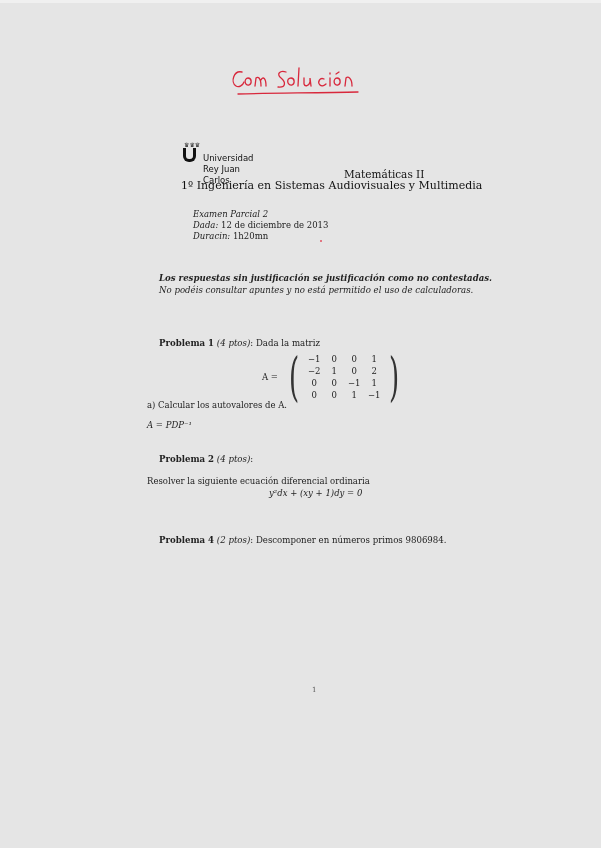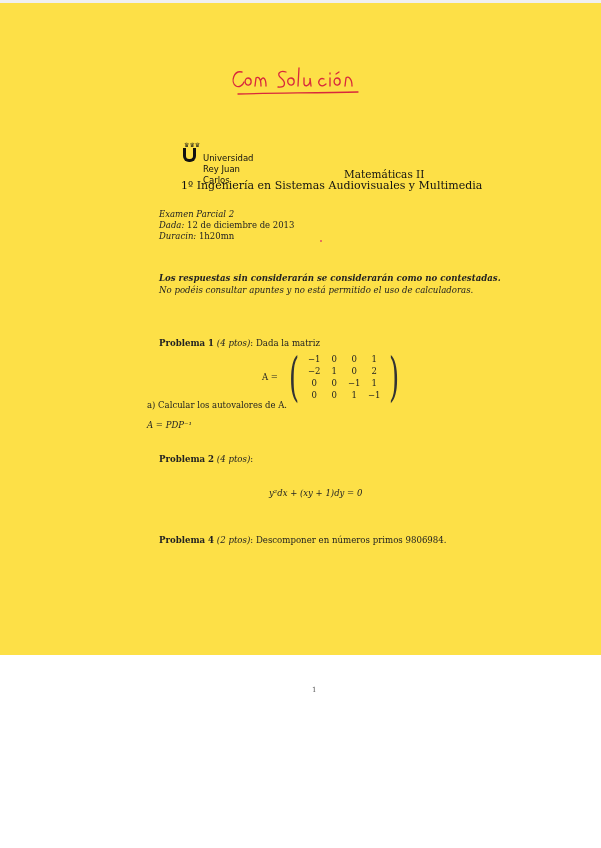--- a/index.html
+++ b/index.html
@@ -1,20 +1,20 @@
 <!DOCTYPE html>
 <html><head>
 <meta charset="utf-8">
 <style>
   html, body { margin: 0; padding: 0; }
   body {
     width: 601px; height: 848px; background: #ffffff; position: relative; overflow: hidden;
     font-family: "DejaVu Serif", serif; color: #222;
   }
-  .page { position: absolute; left: 0; top: 0; width: 601px; height: 655px; background: #fde047; }
+  .page { position: absolute; left: 0; top: 0; width: 601px; height: 848px; background: #e5e5e5; }
   .annotation {
     position: absolute; left: 228px; top: 60px; width: 150px; height: 40px;
   }
   .annotation svg { width: 150px; height: 40px; }
   .annotation-text {
     position: absolute; left: 0; top: 0; width: 1px; height: 1px; overflow: hidden; opacity: 0;
   }
   .logo { position: absolute; left: 183px; top: 141px; width: 80px; height: 40px; }
   .logo .crown { position: absolute; left: 1px; top: 0px; font-size: 6px; color: #111; letter-spacing: 0px; }
   .logo .u-mark {
@@ -22,21 +22,21 @@
     border: 3px solid #111; border-top: none; border-radius: 0 0 6px 6px; box-sizing: border-box;
   }
   .logo .uname { position: absolute; left: 20px; top: 12px; font-family: "DejaVu Sans", sans-serif; font-size: 8.5px; line-height: 11px; color: #111; }
   .course {
     position: absolute; left: 344px; top: 168px; font-size: 10.5px; color: #111;
   }
   .degree {
     position: absolute; left: 181px; top: 179px; font-size: 11px; color: #111; white-space: nowrap;
   }
   .meta { position: absolute; left: 159px; top: 209px; font-size: 8.5px; line-height: 11px; color: #222; }
-  .meta i { font-style: italic; }
+  .meta i { font-style: italic; margin-left: 34px; }
   .warn { position: absolute; left: 159px; top: 272px; font-size: 8.6px; line-height: 12px; color: #222; white-space: nowrap; }
   .warn .b { font-style: italic; font-weight: bold; }
   .warn .n { font-style: italic; }
   .prob-title { position: absolute; font-size: 8.6px; color: #222; white-space: nowrap; }
   .prob-title b { font-weight: bold; }
   .prob-title i { font-style: italic; }
   .p1 { left: 159px; top: 338px; }
   .matrix { position: absolute; left: 262px; top: 351px; display: flex; align-items: center; font-size: 8.5px; color: #222; }
   .matrix .lhs { margin-right: 6px; }
   .matrix .bracket { font-size: 52px; line-height: 52px; transform: scaleX(0.5); color: #333; font-family: "DejaVu Serif", serif; }
@@ -94,21 +94,21 @@
   <div class="course">Matemáticas II</div>
   <div class="degree">1º Ingeniería en Sistemas Audiovisuales y Multimedia</div>
 
   <div class="meta">
     <div><i>Examen Parcial 2</i></div>
     <div><i>Dada:</i> <span>12 de diciembre de 2013</span></div>
     <div><i>Duracin:</i> <span>1h20mn</span></div>
   </div>
 
   <div class="warn">
-    <div class="b">Los respuestas sin considerarán se considerarán como no contestadas.</div>
+    <div class="b">Los respuestas sin justificación se justificación como no contestadas.</div>
     <div class="n">No podéis consultar apuntes y no está permitido el uso de calculadoras.</div>
   </div>
 
   <div class="prob-title p1">
     <b>Problema 1</b>
     <i>(4 ptos)</i><span>: Dada la matriz</span>
   </div>
   <div class="matrix">
     <span class="lhs">A =</span>
     <span class="bracket">(</span>
@@ -142,20 +142,21 @@
       </table>
     <span class="bracket">)</span>
   </div>
   <div class="body-text qa">a) Calcular los autovalores de A.</div>
   <div class="body-text qb2">A = PDP⁻¹</div>
 
   <div class="prob-title p2">
     <b>Problema 2</b>
     <i>(4 ptos)</i><span>:</span>
   </div>
+  <div class="body-text p2-intro">Resolver la siguiente ecuación diferencial ordinaria</div>
   <div class="body-text p2-eq">y²dx + (xy + 1)dy = 0</div>
 
   <div class="prob-title p3">
     <b>Problema 4</b>
     <i>(2 ptos)</i><span>: Descomponer en números primos 9806984.</span>
   </div>
 
   <div class="page-num">1</div>
 </div>
 

